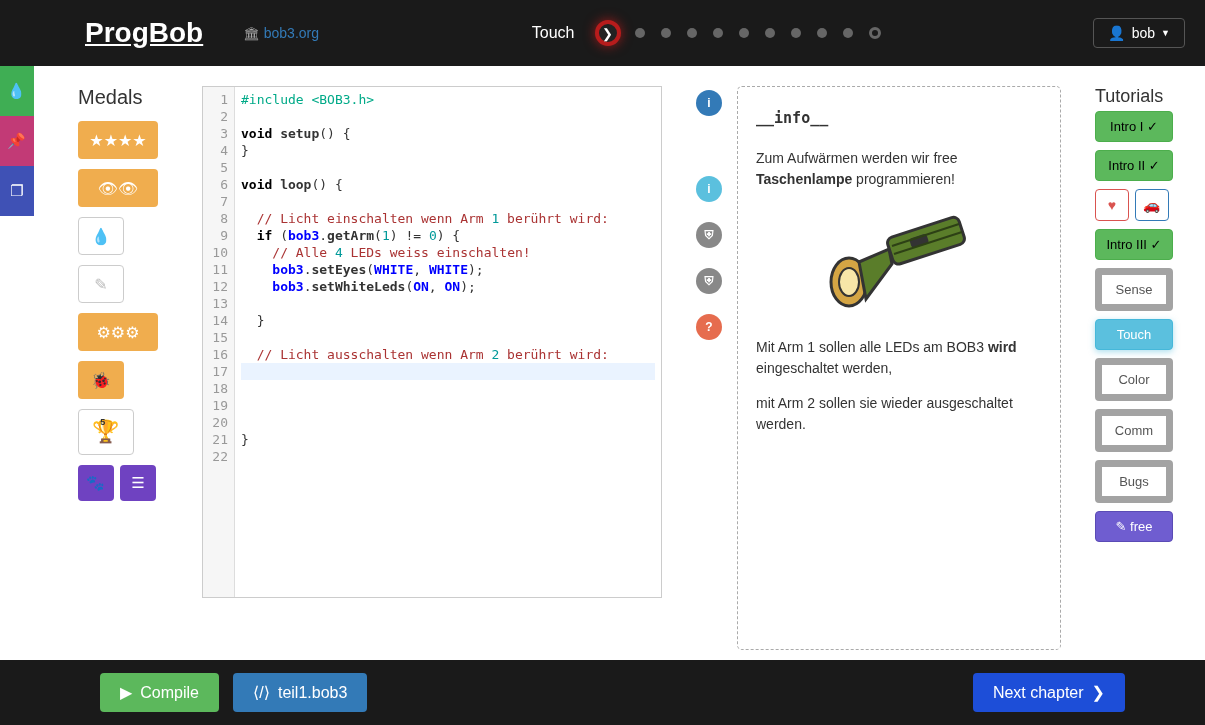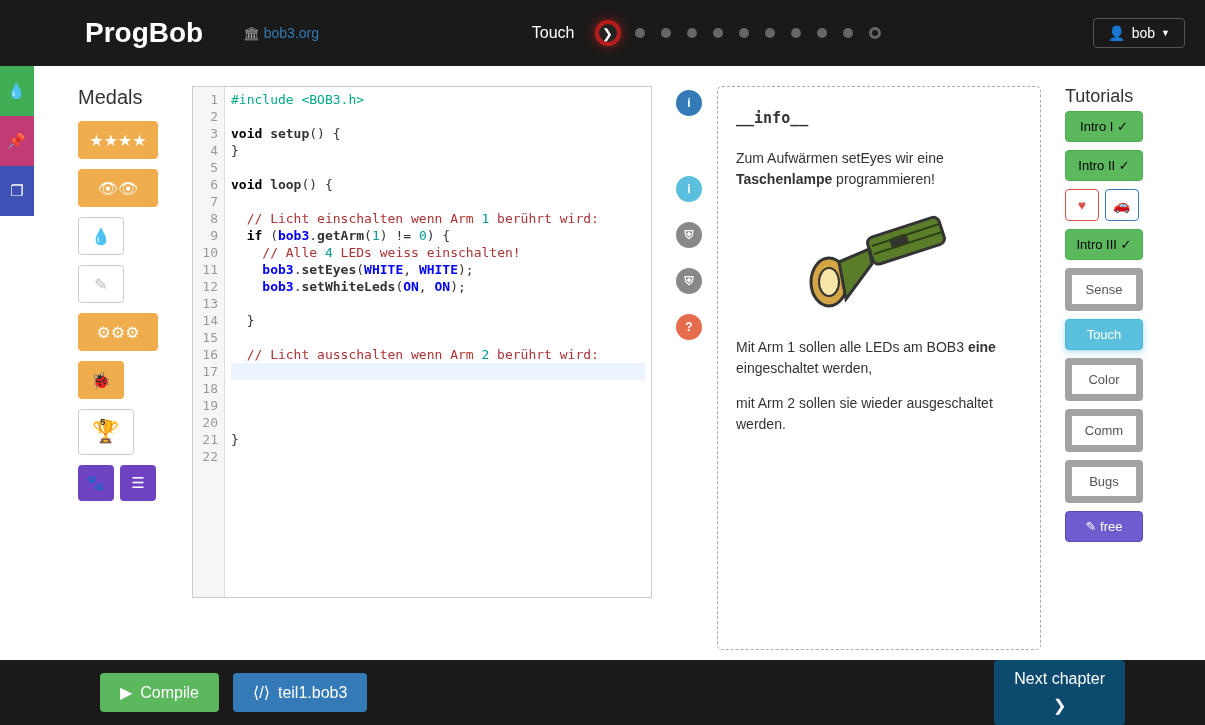--- a/index.html
+++ b/index.html
@@ -1,41 +1,41 @@
 <!DOCTYPE html>
 <html><head>
 <meta charset="utf-8">
 <style>
 * { box-sizing: border-box; margin: 0; padding: 0; }
 body { font-family: -apple-system, "Helvetica Neue", Arial, sans-serif; background: #fff; color: #333; width: 1205px; height: 725px; overflow: hidden; }
 
 
 .topbar { background: #1a1a1a; height: 66px; display: flex; align-items: center; padding: 0 20px 0 85px; color: #fff; }
-.brand { font-size: 28px; font-weight: bold; margin-right: 40px; }
+.brand { font-size: 28px; font-weight: bold; margin-right: 40px; text-decoration: underline; }
 .orglink { color: #337ab7; font-size: 14px; display: flex; align-items: center; gap: 4px; }
 .orglink .house { font-size: 13px; color: #aaa; }
 .center-progress { margin-left: auto; display: flex; align-items: center; gap: 14px; }
 .progress-label { font-size: 16px; color: #fff; margin-right: 6px; }
 .step-circle { width: 26px; height: 26px; border-radius: 50%; border: 4px solid #b71c1c; background: #222; display:flex; align-items:center; justify-content:center; box-shadow: 0 0 12px rgba(183,28,28,0.8);}
 .step-circle .arrow { font-size: 13px; color:#fff; }
 .dots { display:flex; align-items:center; gap: 16px; }
 .dot { width: 10px; height: 10px; border-radius:50%; background:#666; }
 .dot.last { background:#1a1a1a; border:3px solid #666; width:12px; height:12px; }
 .userbox { margin-left: auto; border:1px solid #555; padding:6px 14px; border-radius:4px; color:#fff; font-size:14px; display:flex; align-items:center; gap:6px;}
 .caret { font-size:9px; }
 
 
 .leftrail { position:absolute; left:0; top:66px; display:flex; flex-direction:column; }
 .rail-btn { width:34px; height:50px; display:flex; align-items:center; justify-content:center; color:#fff; font-size:15px; }
 .rail-water { background:#3fae54; }
 .rail-pin { background:#c23a76; }
 .rail-copy { background:#3f51b5; }
 
 
-.main { position:absolute; top:66px; left:0; right:0; bottom:65px; padding: 20px 20px 10px 78px; display:flex; gap: 24px; border-radius: 9px; }
+.main { position:absolute; top:66px; left:0; right:0; bottom:65px; padding: 20px 20px 10px 78px; display:flex; gap: 34px; border-radius: 9px; }
 .col-medals { width: 90px; }
 .col-medals h3 { font-size: 20px; font-weight:500; margin-bottom:12px; color:#333; }
 .medal { margin-bottom:10px; height:38px; border-radius:4px; display:flex; align-items:center; justify-content:center; font-size:16px; }
 .medal.orange { background:#f0ad4e; color:#fff; width:80px; }
 .medal.gray { background:#fff; border:1px solid #ccc; color:#bbb; width:46px; }
 .medal.wide-orange { background:#f0ad4e; color:#fff; width:80px; }
 .medal.trophy { background:#fff; border:1px solid #ccc; width:56px; height:46px; position:relative; }
 .trophy-cup { color:#f0ad4e; font-size:22px; position:relative;}
 .trophy-num { position:absolute; top:-2px; left:8px; font-size:9px; color:#333; font-weight:bold;}
 .medal-row { display:flex; gap:6px; }
@@ -81,21 +81,21 @@
 .tut-row { display:flex; gap:6px; margin-bottom:8px;}
 .tut-small { width:34px; height:32px; border:1px solid; border-radius:4px; display:flex; align-items:center; justify-content:center; font-size:14px;}
 .tut-heart { border-color:#d9534f; color:#d9534f; background:#fff;}
 .tut-car { border-color:#337ab7; color:#337ab7; background:#fff;}
 
 
 .bottombar { position:absolute; bottom:0; left:0; right:0; height:65px; background:#1a1a1a; display:flex; align-items:center; padding:0 80px 0 100px;}
 .btn { padding:10px 20px; border-radius:4px; font-size:16px; color:#fff; display:flex; align-items:center; gap:8px; border:none; cursor:pointer;}
 .btn.compile { background:#5cb85c; margin-right:14px;}
 .btn.file { background:#337ab7;}
-.btn.next { background:#0c4a6e; margin-left:auto;flex-direction:column;}
+.btn.next { background:#1d4ed8; margin-left:auto;}
 
 svg.flashlight-svg { display:block; margin:5px auto 18px;}
 </style>
 </head>
 <body>
 
 <div class="topbar">
   <div class="brand">ProgBob</div>
   <a class="orglink">
     <span class="house">🏛</span>
@@ -214,33 +214,33 @@
       <div class="iicon blue">i</div>
       <div style="height:20px"></div>
       <div class="iicon lightblue">i</div>
       <div class="iicon gray">⛨</div>
       <div class="iicon gray">⛨</div>
       <div class="iicon orange">?</div>
     </div>
     <div class="info-box">
       <div class="info-title">__info__</div>
       <p>
-        <span>Zum Aufwärmen setEyes wir eine </span><b>Taschenlampe</b><span> programmieren!</span>
+        <span>Zum Aufwärmen werden wir free </span><b>Taschenlampe</b><span> programmieren!</span>
       </p>
       <svg class="flashlight-svg" width="170" height="115" viewBox="0 0 170 115">
         <ellipse cx="35" cy="78" rx="18" ry="24" fill="#d4a544" stroke="#333" stroke-width="3"></ellipse>
         <ellipse cx="35" cy="78" rx="10" ry="14" fill="#f7e6a8" stroke="#333" stroke-width="2"></ellipse>
         <path d="M 45 58 L 75 45 L 78 60 L 52 95 Z" fill="#5a7d2a" stroke="#333" stroke-width="3"></path>
         <rect x="72" y="35" width="75" height="28" rx="6" fill="#5a7d2a" stroke="#333" stroke-width="3" transform="rotate(-18 72 35)"></rect>
         <rect x="95" y="35" width="18" height="10" rx="3" fill="#333" transform="rotate(-18 95 35)"></rect>
         <line x1="78" y1="42" x2="145" y2="20" stroke="#2d4015" stroke-width="2"></line>
         <line x1="80" y1="50" x2="148" y2="28" stroke="#2d4015" stroke-width="2"></line>
       </svg>
       <p>
-        <span>Mit Arm 1 sollen alle LEDs am BOB3 </span><b>eine</b><span> eingeschaltet werden,</span>
+        <span>Mit Arm 1 sollen alle LEDs am BOB3 </span><b>wird</b><span> eingeschaltet werden,</span>
       </p>
       <p>mit Arm 2 sollen sie wieder ausgeschaltet werden.</p>
     </div>
   </div>
 
   <div class="tut-col">
     <h3>Tutorials</h3>
     <div class="tut-btn green"><span>Intro I</span> ✓</div>
     <div class="tut-btn green"><span>Intro II</span> ✓</div>
     <div class="tut-row">

